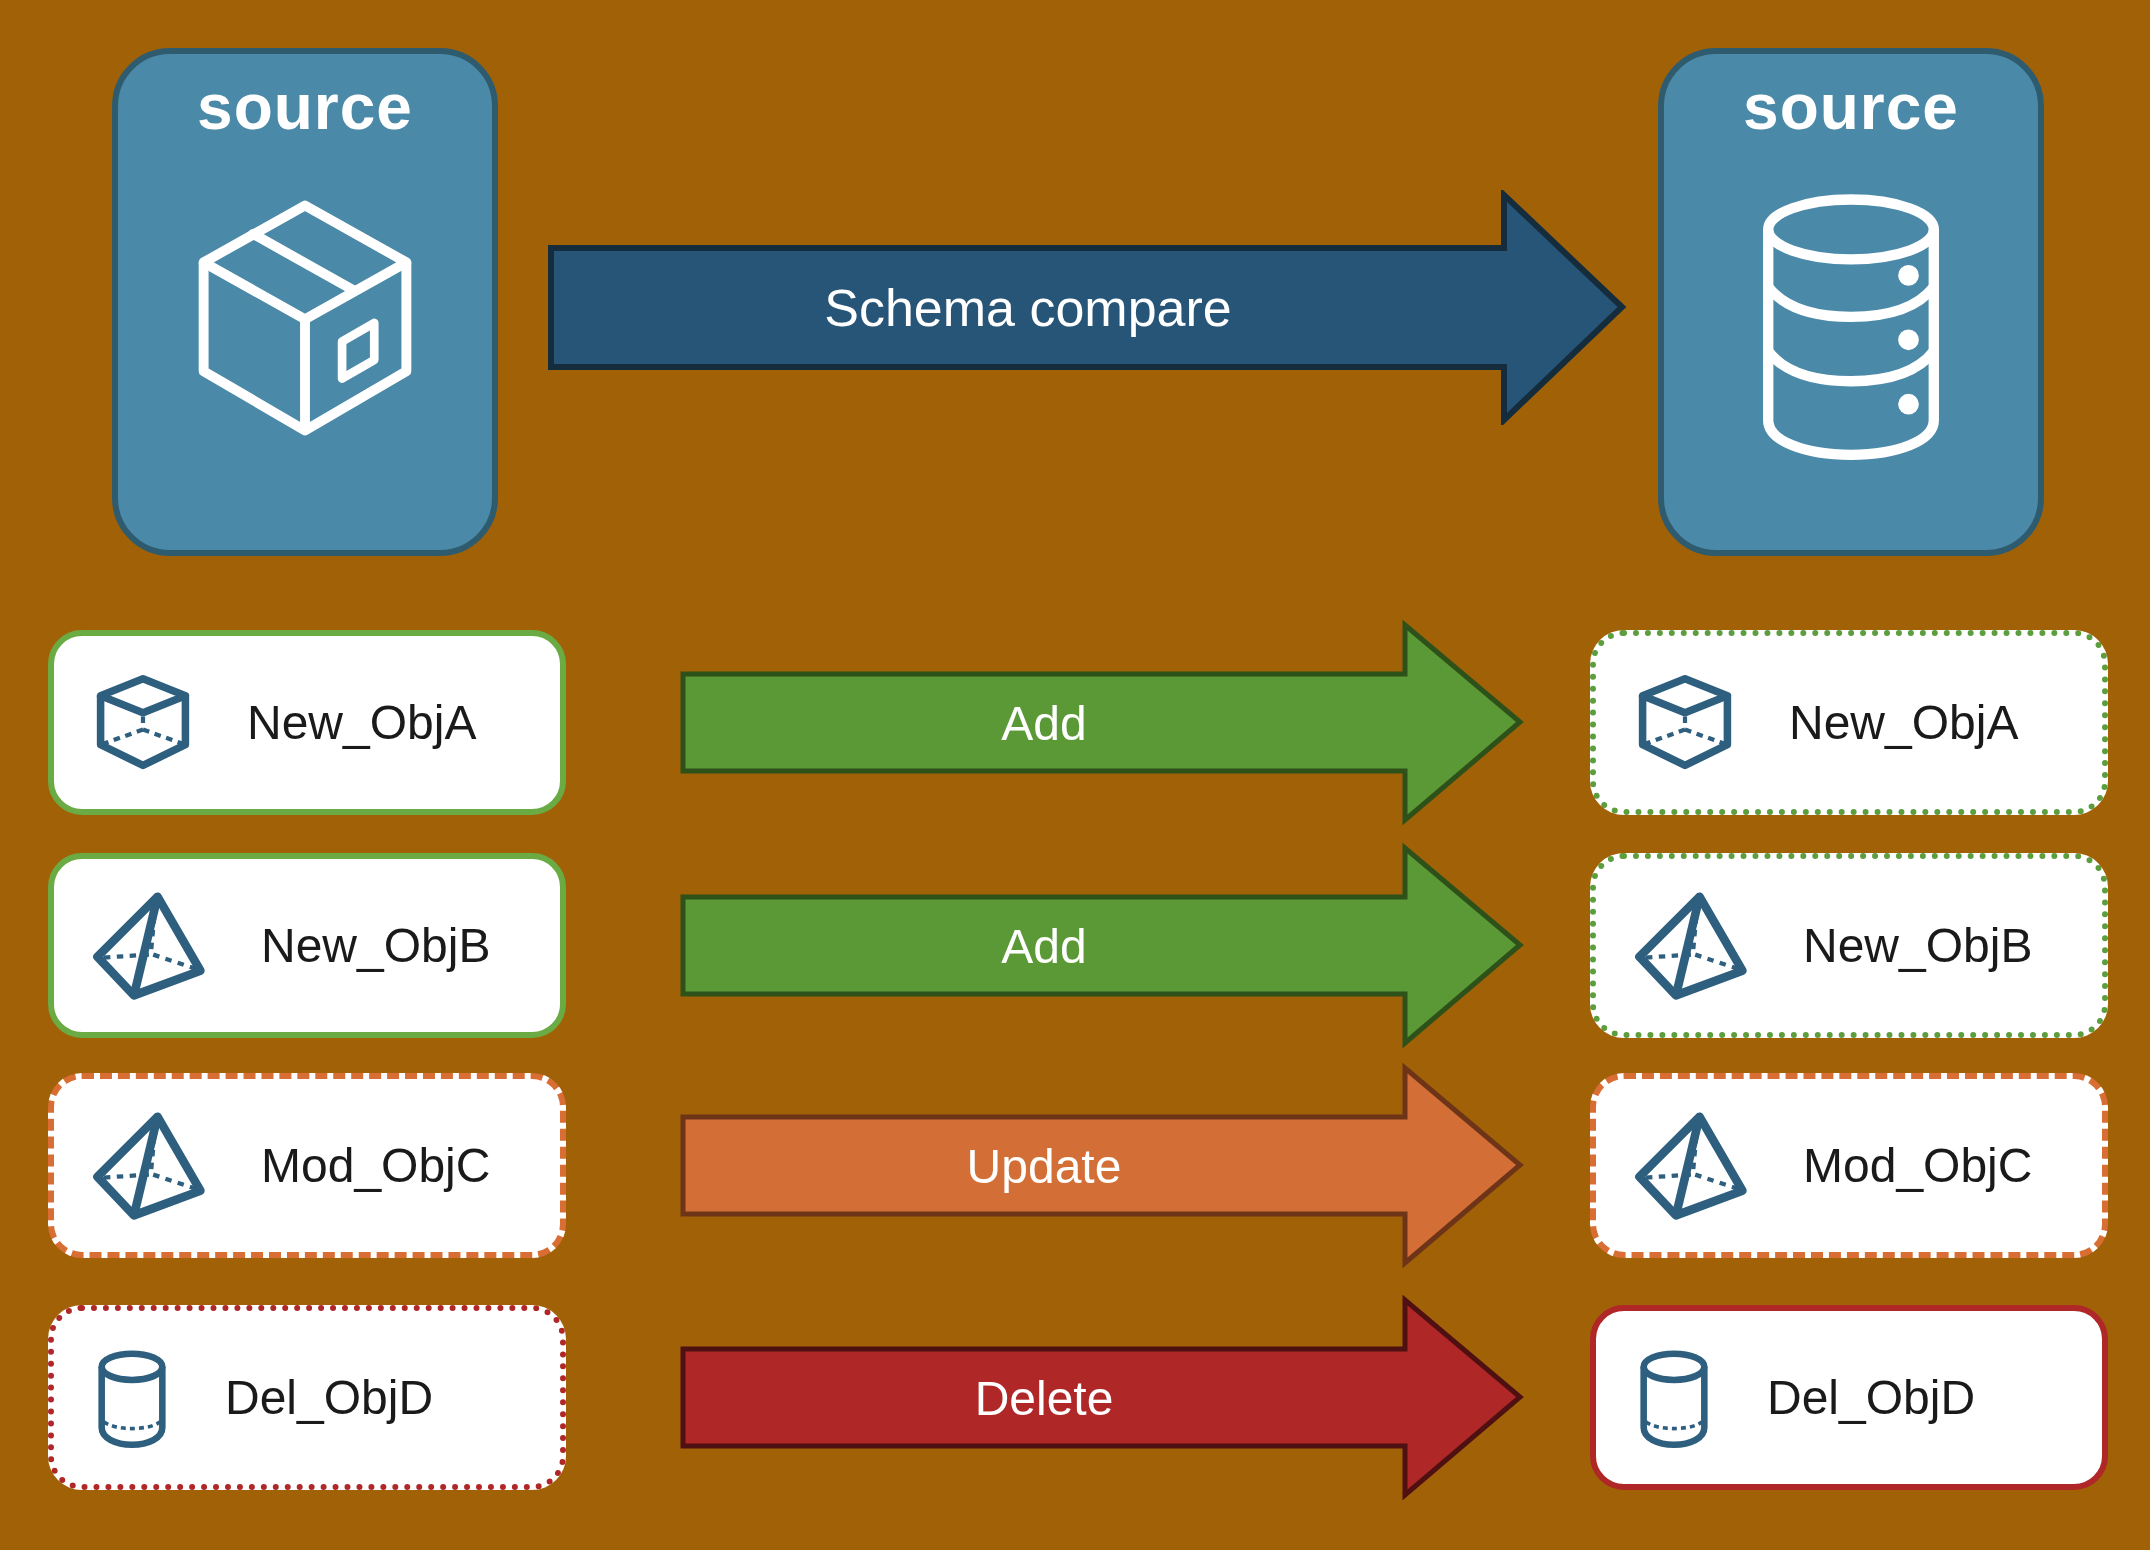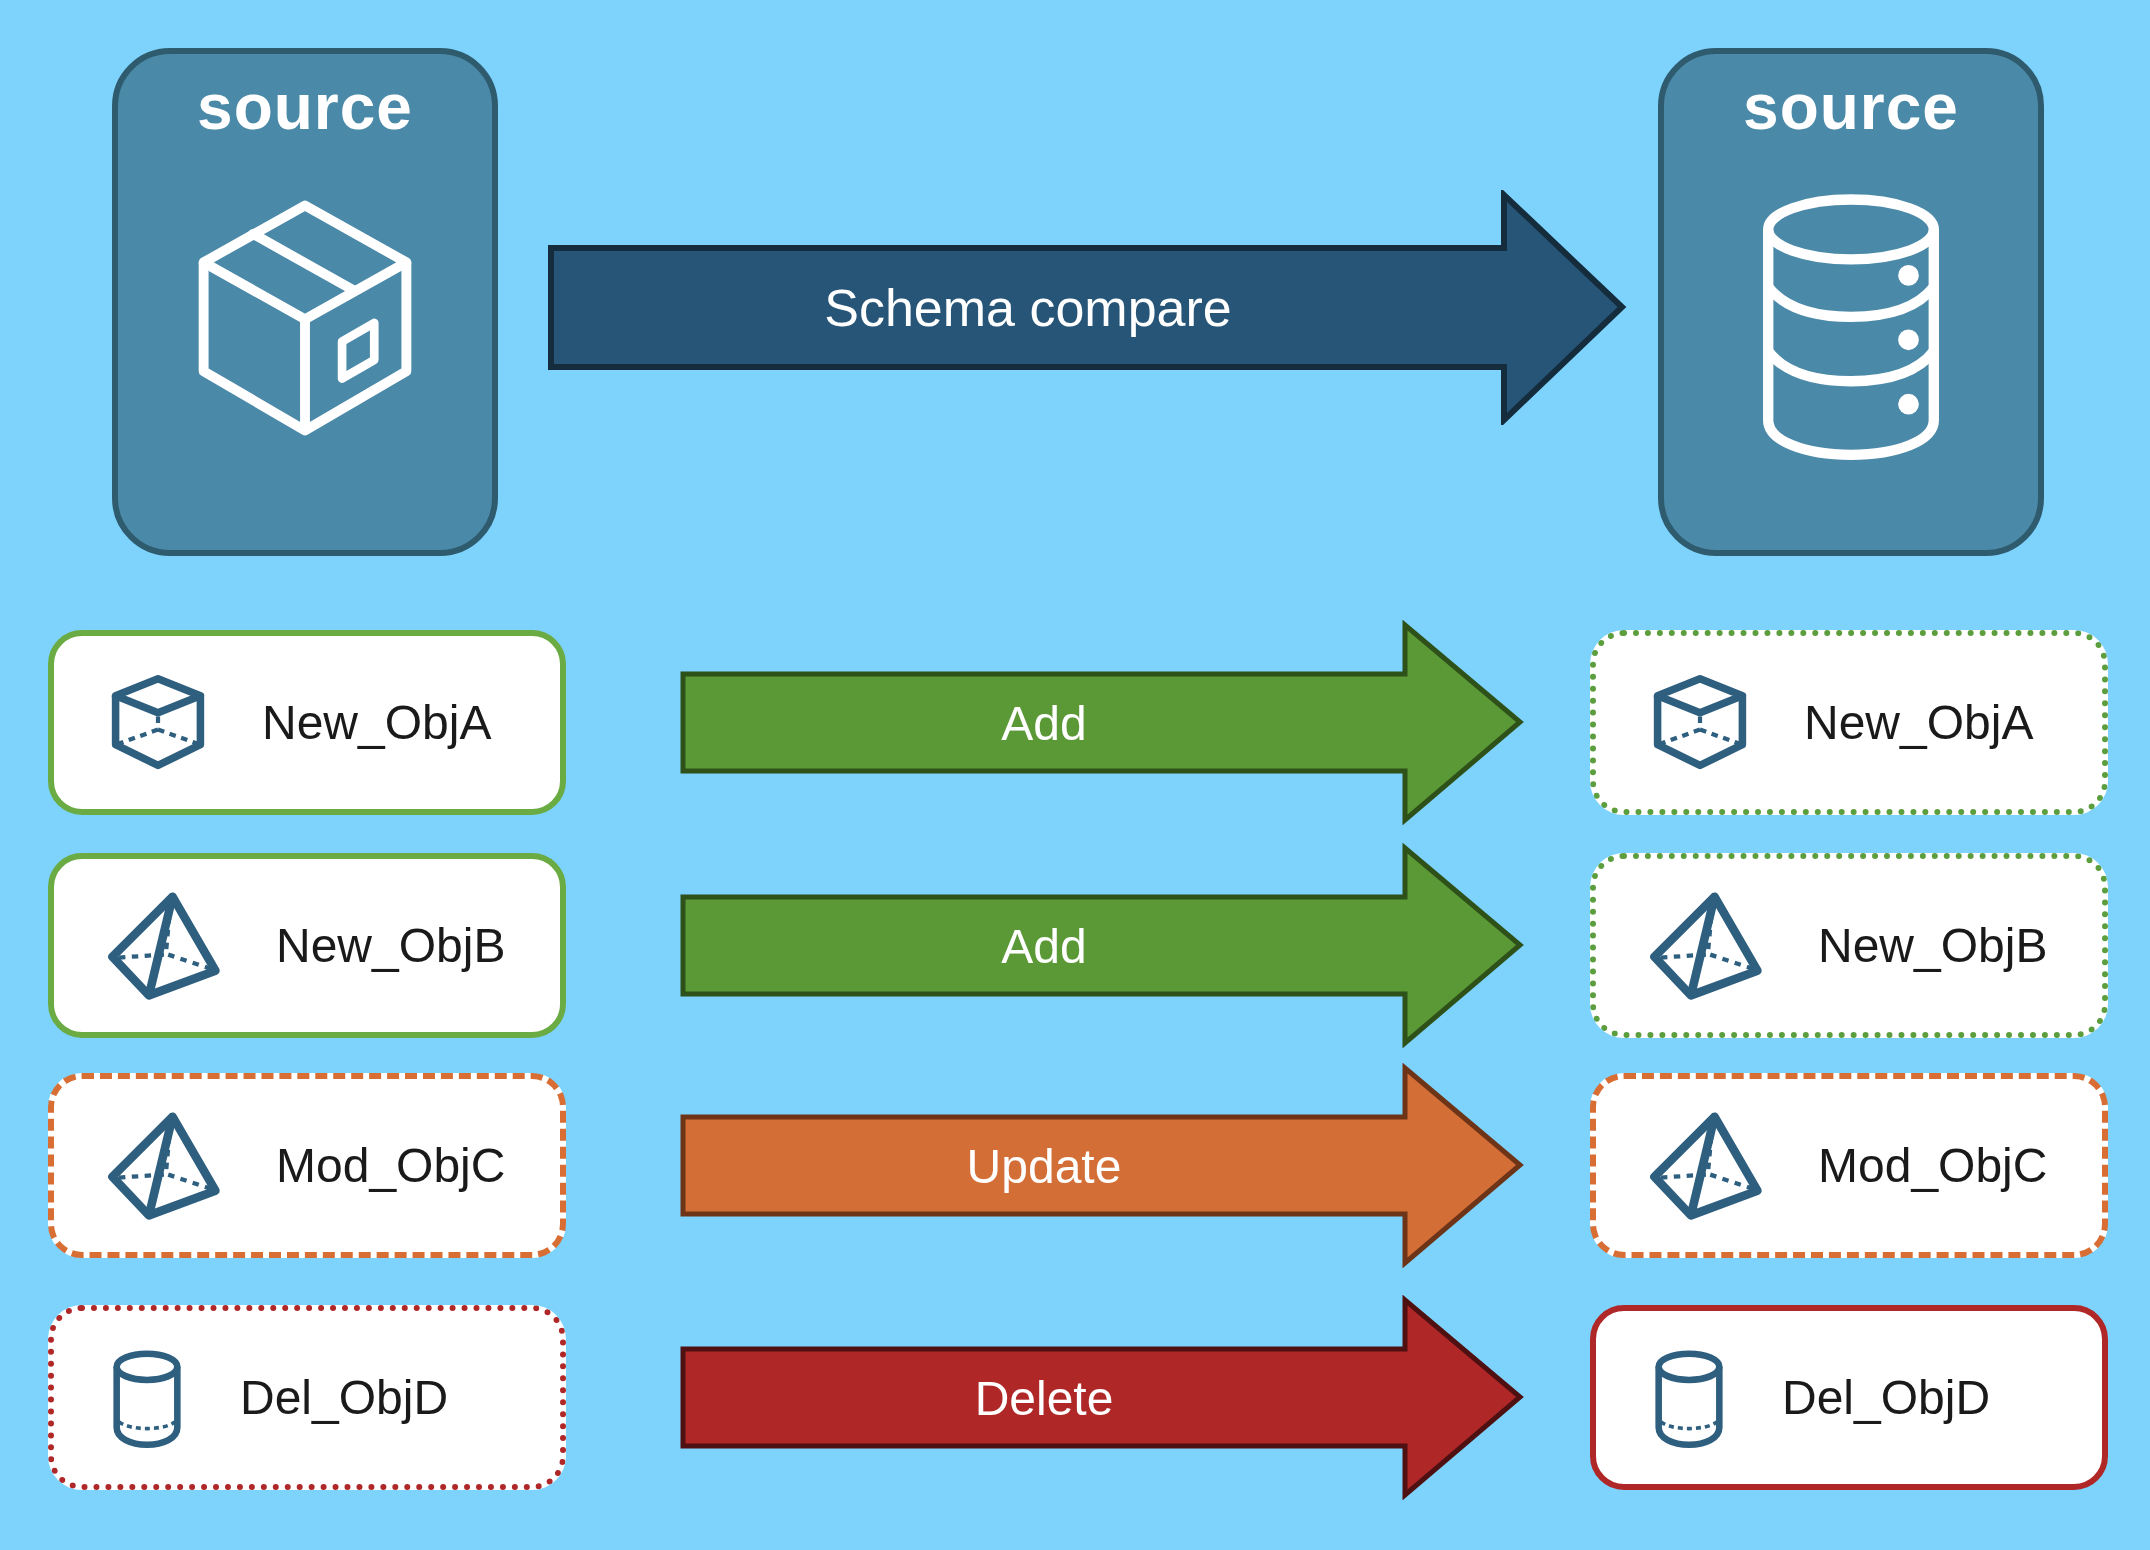--- a/index.html
+++ b/index.html
@@ -1,17 +1,17 @@
 <!DOCTYPE html>
 <html><head>
 <meta charset="utf-8">
 <style>
   html,body { margin:0; padding:0; background:#ffffff; }
   .canvas {
-    position:relative; width:2150px; height:1550px; background:#7dd3fc; overflow:hidden;
+    position:relative; width:2150px; height:1550px; background:#a16207; overflow:hidden;
     font-family:"Liberation Sans", sans-serif;
   }
 
   
   .node {
     position:absolute; width:386px; height:508px; box-sizing:border-box;
     background:var(--node-fill,#4B89A8);
     border:6px solid var(--node-border,#2F5B6E);
     border-radius:58px;
     display:flex; flex-direction:column; align-items:center;
@@ -25,21 +25,21 @@
   .node-icon { stroke:var(--node-icon,#fff); color:var(--node-icon,#fff); fill:none; }
 
   
   .schema-arrow { position:absolute; left:548px; top:190px; }
 
   
   .obj-box {
     position:absolute; width:518px; height:185px; box-sizing:border-box;
     background:#ffffff; border-radius:34px;
     border:6px var(--bstyle,solid) var(--bcolor,#000);
-    display:flex; align-items:center; padding-left:52px; gap:52px;
+    display:flex; align-items:center; padding-left:37px; gap:52px;
   }
   .obj-box.left  { left:48px; }
   .obj-box.right { left:1590px; }
   .obj-icon { stroke:var(--obj-icon,#2E5F7F); color:var(--obj-icon,#2E5F7F); fill:none; flex:none; }
   .obj-label { color:var(--obj-label,#1a1a1a); font-size:48px; }
 
   .row-arrow { position:absolute; left:680px; }
 
   .arrow-text {
     font-family:"Liberation Sans", sans-serif;

